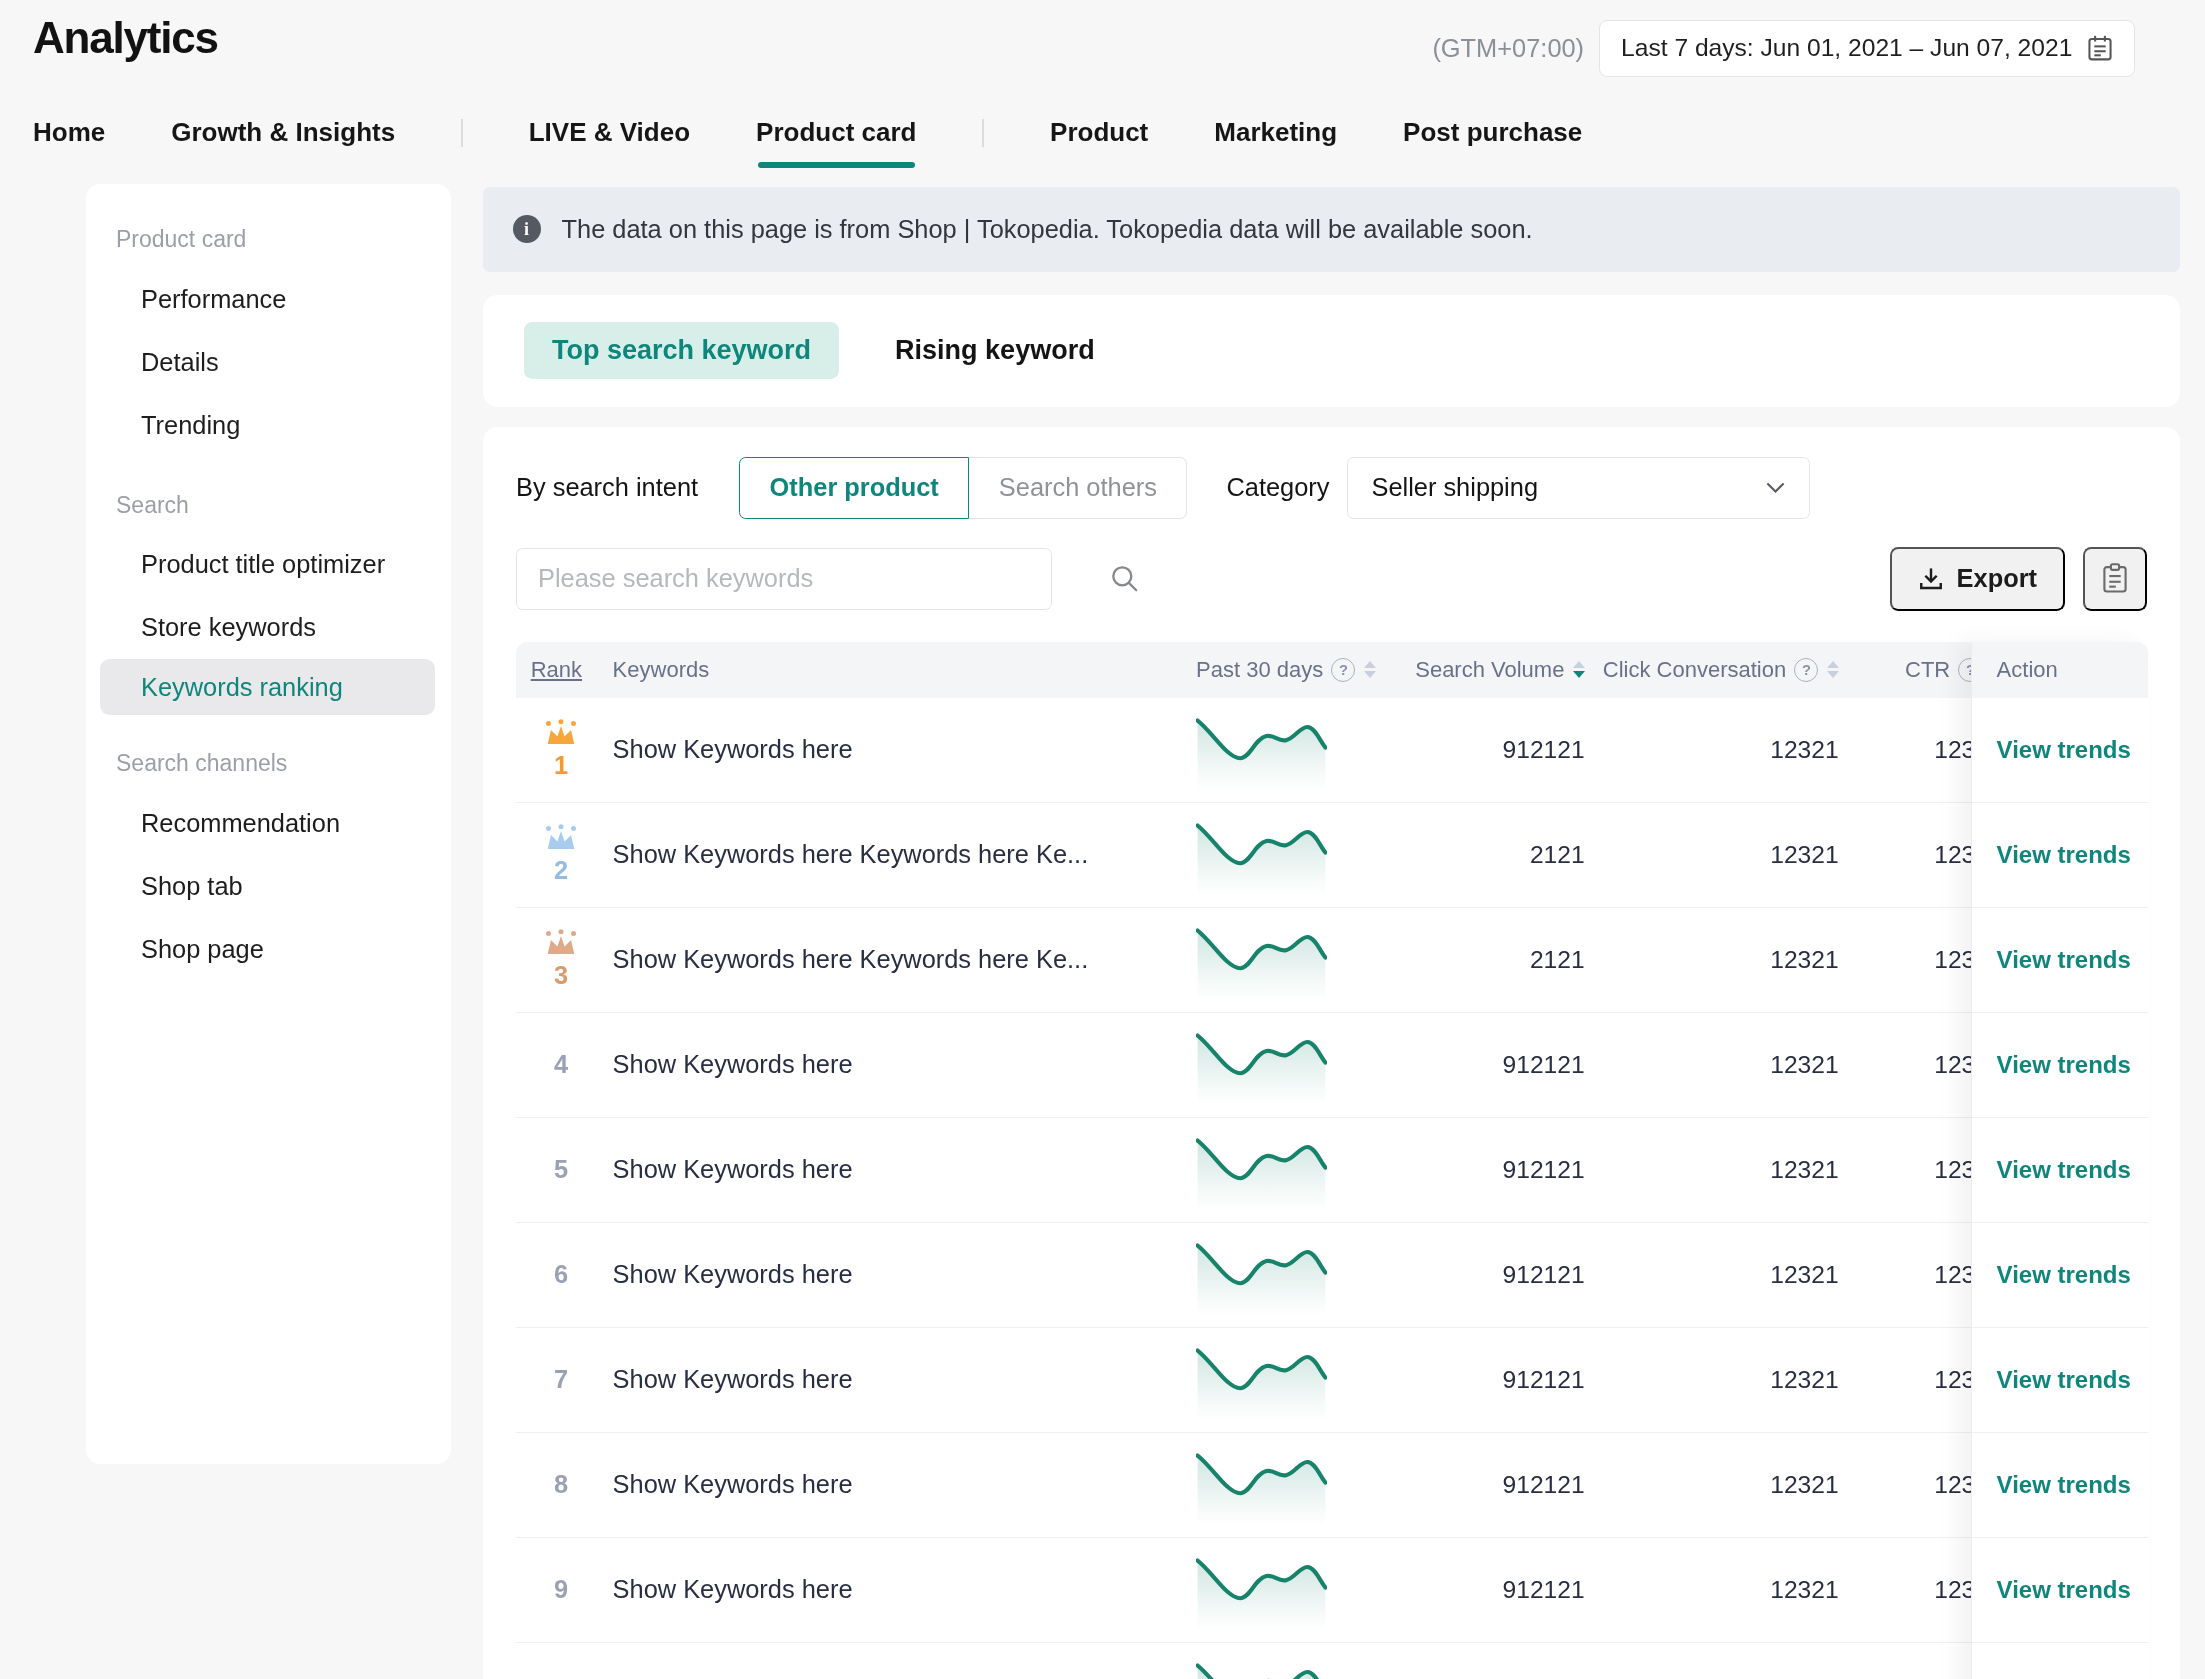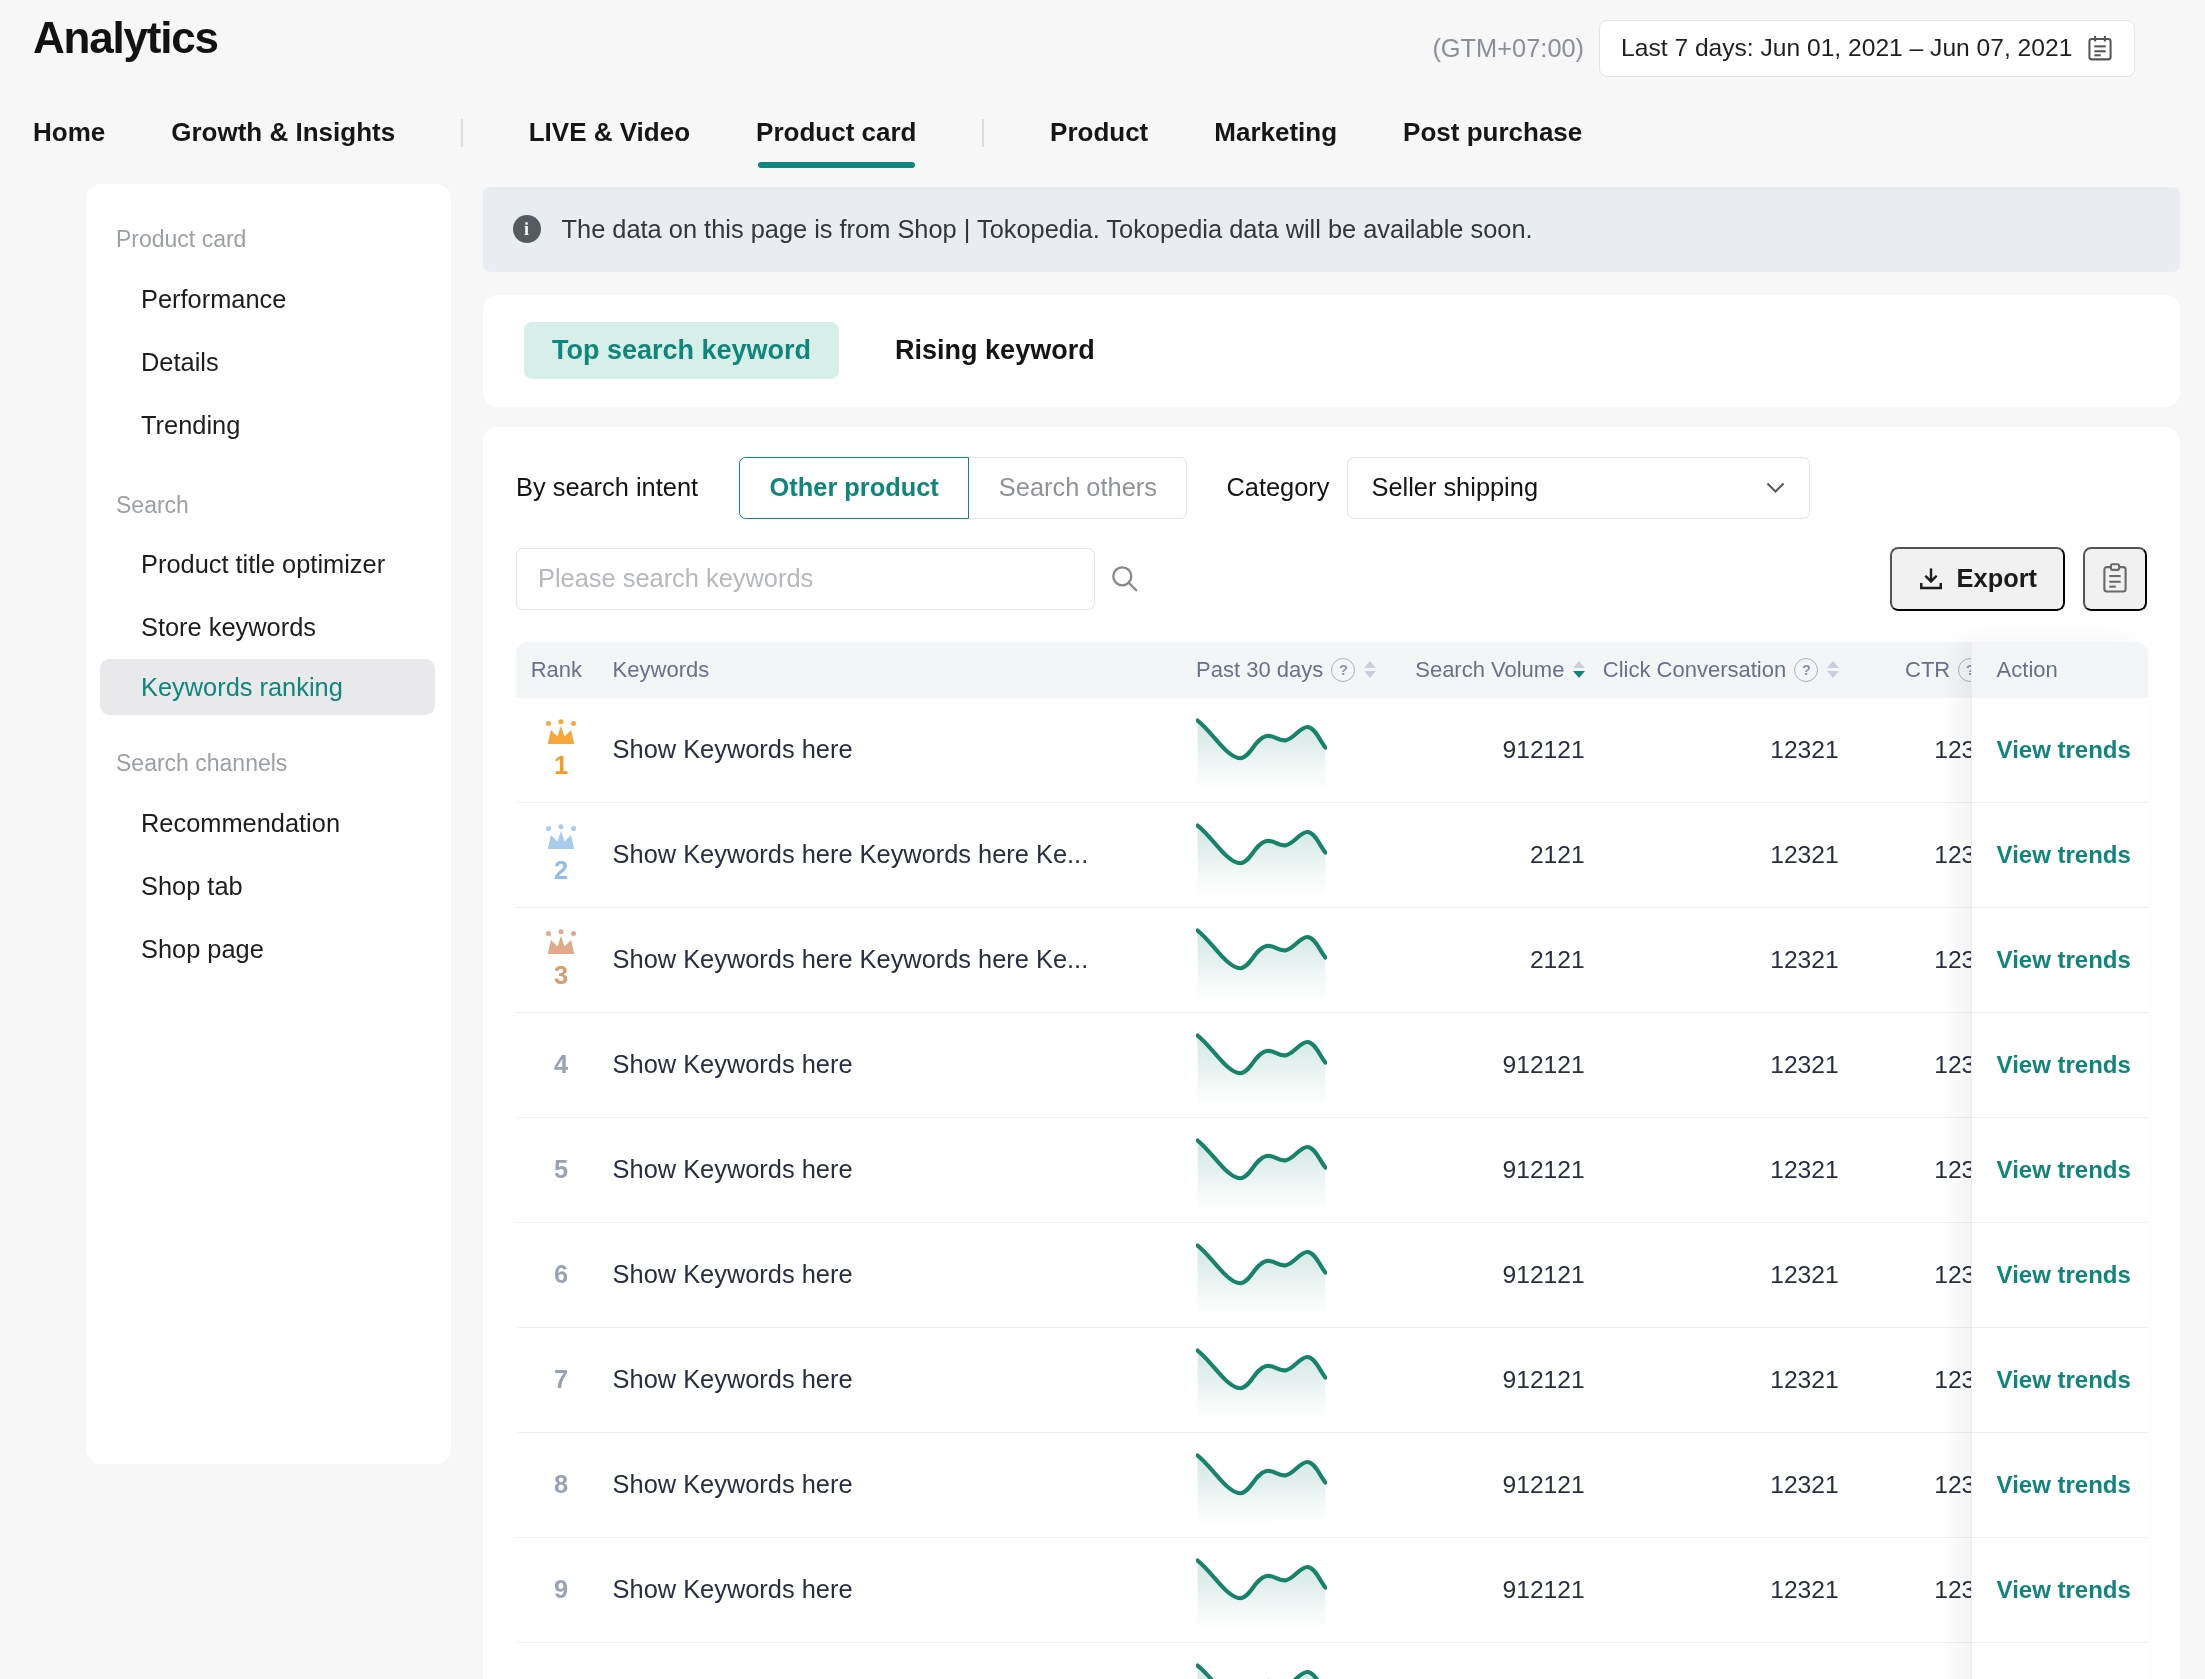--- a/index.html
+++ b/index.html
@@ -45,31 +45,31 @@
   .segmented { display:flex; margin-left:41px; }
   .seg-btn { height:62px; display:flex; align-items:center; padding:0 29.5px; font-size:25.4px; cursor:pointer; background:#fff; }
   .seg-btn.active { border:1.6px solid #0E867B; border-radius:6.6px 0 0 6.6px; color:#0E867B; font-weight:700; position:relative; z-index:1; }
   .seg-btn.inactive { border:1.6px solid #e4e4e6; border-left:none; border-radius:0 6.6px 6.6px 0; color:#8f9398; }
   .category-label { margin-left:39px; font-size:25.4px; }
   .category-select { margin-left:18px; width:463px; height:62px; border:1.6px solid #e4e4e6; border-radius:6.6px; display:flex; align-items:center; padding:0 23px; font-size:25.4px; color:#141414; cursor:pointer; }
   .category-select .sel-value { flex:1; }
   
   .search-row { display:flex; align-items:center; margin-top:28px; }
   .search-box { position:relative; width:643px; }
-  .search-input { width:579px; height:62px; border:1.6px solid #e4e4e6; border-radius:6.6px; padding:0 66px 0 21px; font-size:25.4px; color:#141414; outline:none; font-family:inherit; background:#fff; }
+  .search-input { width:536px; height:62px; border:1.6px solid #e4e4e6; border-radius:6.6px; padding:0 66px 0 21px; font-size:25.4px; color:#141414; outline:none; font-family:inherit; background:#fff; }
   .search-input::placeholder { color:#b5b8bc; }
   .search-box svg { position:absolute; right:19.7px; top:16.4px; }
   .export-btn { margin-left:auto; height:64px; display:flex; align-items:center; gap:13px; padding:0 26px; background:#f1f1f2; border-radius:8.2px; font-size:25.4px; font-weight:600; color:#1c1c1c; cursor:pointer; }
   .clip-btn { margin-left:18px; width:64px; height:64px; background:#f1f1f2; border-radius:8.2px; display:flex; align-items:center; justify-content:center; cursor:pointer; }
   
   .table-wrap { position:relative; margin-top:31px; width:1632px; }
   .thead, .trow { display:grid; grid-template-columns:90px 524px 262px 209px 254px 164px 1fr; align-items:center; }
   .thead { height:56px; background:#f4f5f7; border-radius:11.5px 11.5px 0 0; font-size:22px; color:#68718a; }
   .th { display:flex; align-items:center; gap:8.2px; white-space:nowrap; }
-  .th-rank { padding-left:14.7px; }
+  .th-rank { padding-left:14.7px;text-decoration:underline; }
   .th-kw { padding-left:6.6px; }
   .th-right { justify-content:flex-end; padding-right:16.4px; }
   .sort { display:flex; flex-direction:column; gap:3.3px; cursor:pointer; }
   .tri { width:0; height:0; border-left:6.6px solid transparent; border-right:6.6px solid transparent; display:block; }
   .tri.up { border-bottom:7.4px solid #c9cfdd; }
   .tri.down { border-top:7.4px solid #c9cfdd; }
   .sort.desc .tri.down { border-top-color:#0E867B; }
   .help { width:24px; height:24px; border:1.6px solid #aab1c3; border-radius:50%; color:#8a93ab; font-size:14.7px; font-weight:700; display:inline-flex; align-items:center; justify-content:center; cursor:pointer; flex:0 0 auto; }
   .trow { height:105px; border-bottom:1.6px solid #efefef; background:#fff; }
   .rank-cell { display:flex; flex-direction:column; align-items:center; justify-content:center; gap:1.6px; }

